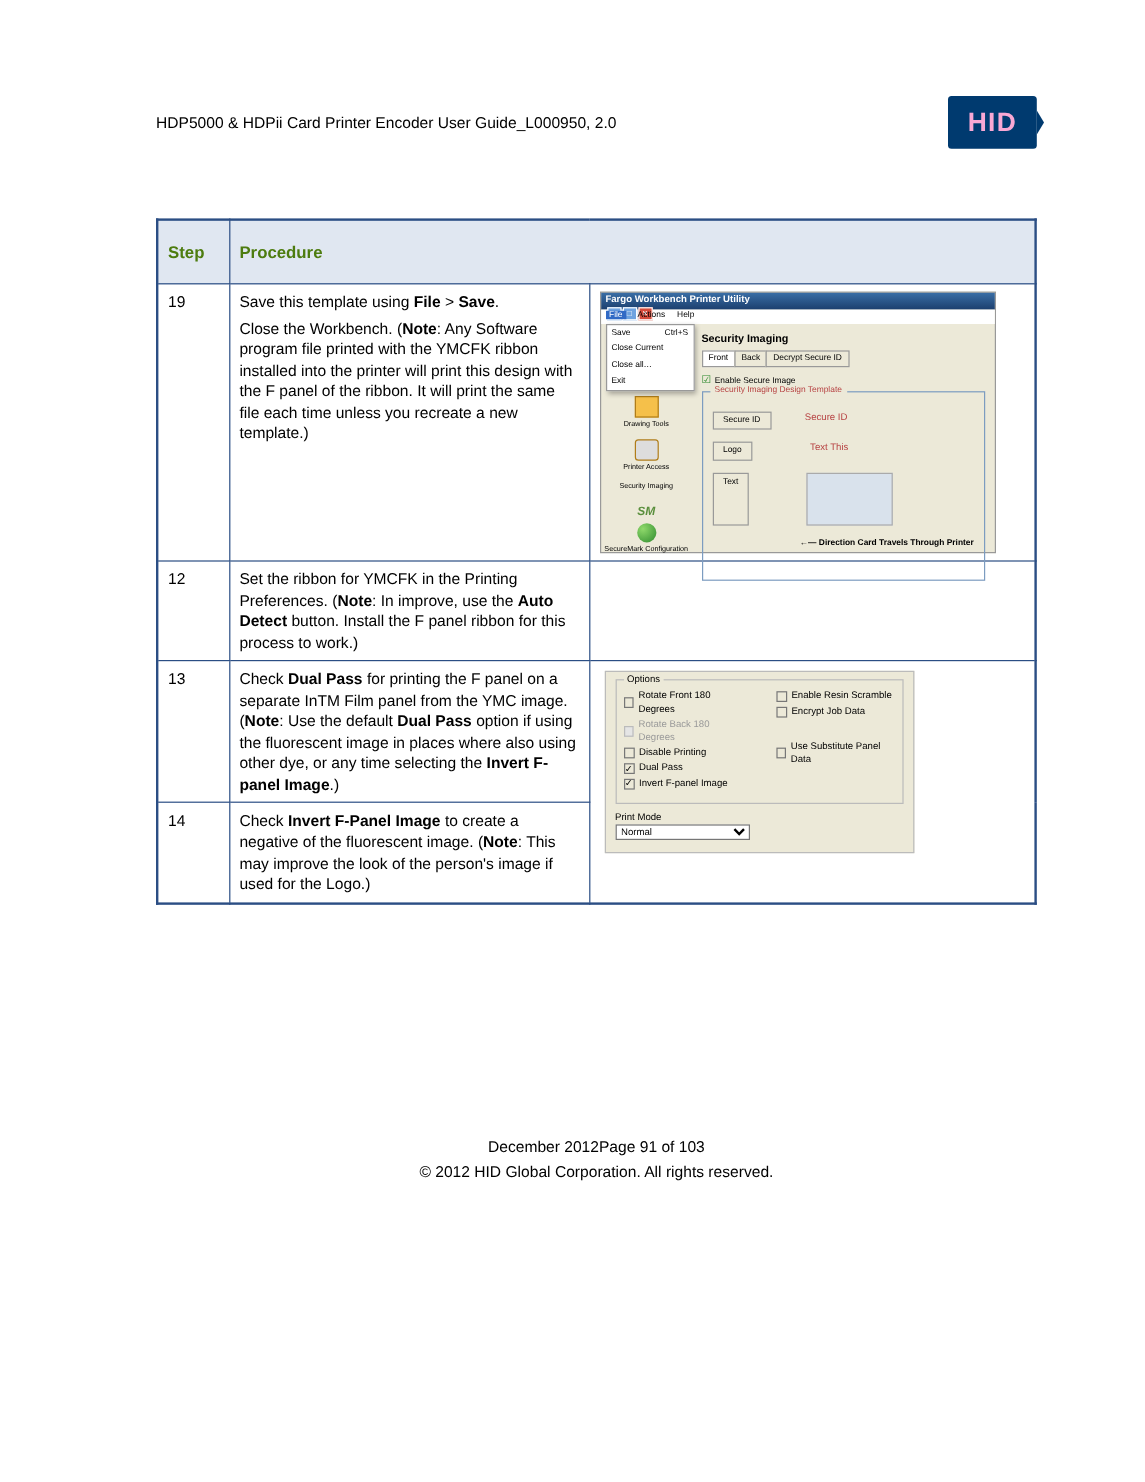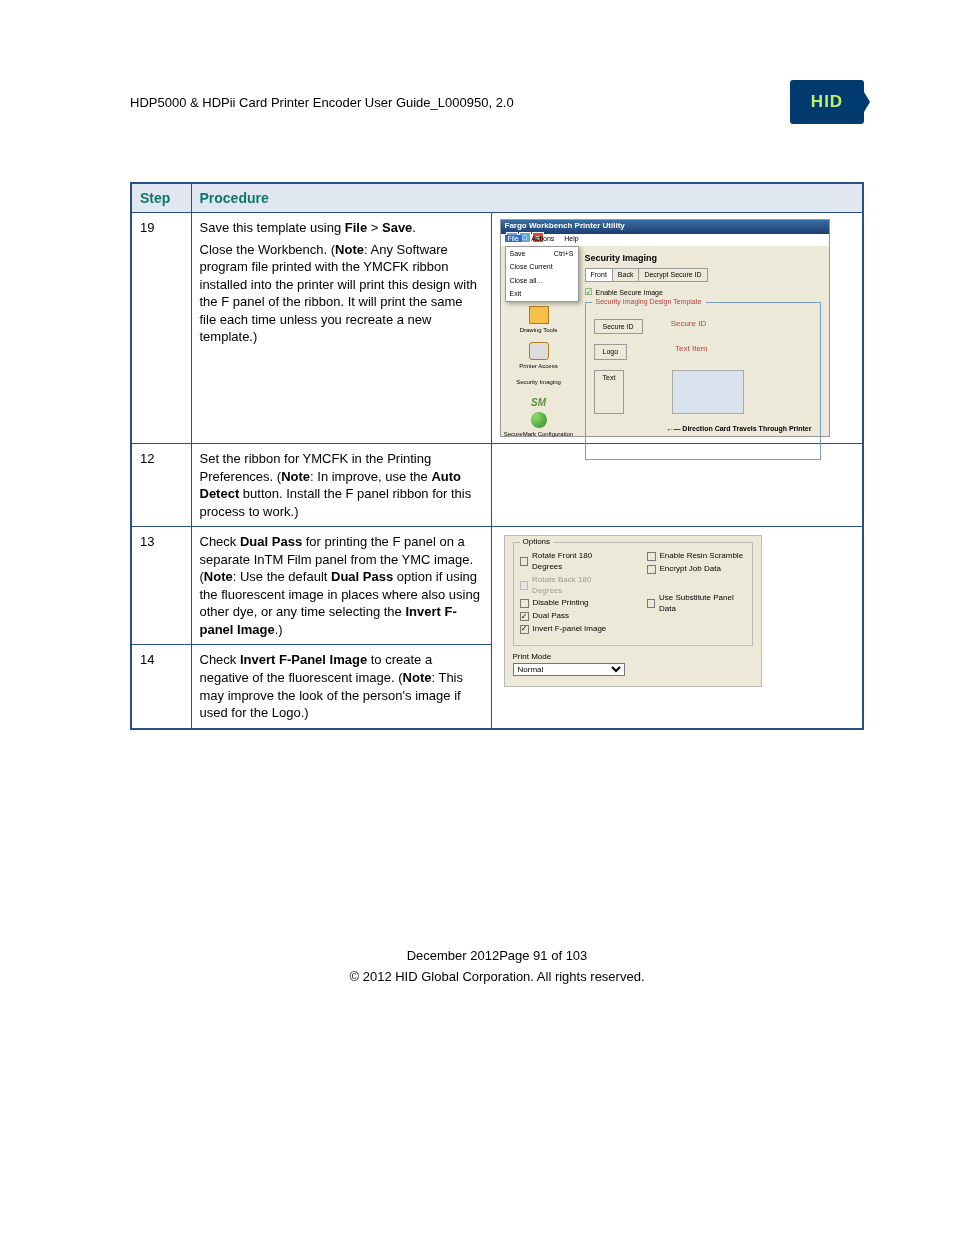--- a/index.html
+++ b/index.html
@@ -20,41 +20,41 @@
   .header-row {
     display: flex;
     justify-content: space-between;
     align-items: center;
     margin-bottom: 58px;
   }
   .doc-title { font-size: 13px; }
   .hid-logo {
     width: 74px; height: 44px;
     background: #003A6F;
-    color:#bef264; font-weight:bold; font-size:17px;
+    color:#f9a8d4; font-weight:bold; font-size:22px;
     display:flex; align-items:center; justify-content:center;
     border-radius:3px; letter-spacing:1px;
     position:relative;
   }
   .hid-logo::after{
     content:""; position:absolute; right:-6px; top:12px;
     width:0;height:0; border-top:10px solid transparent;
     border-bottom:10px solid transparent; border-left:6px solid #003A6F;
   }
   table.proc {
     border-collapse: collapse;
     width: 100%;
     border: 2px solid #2B4E84;
   }
   table.proc th {
     background: #E0E7F1;
-    color: #0f766e;
+    color: #4d7c0f;
     font-weight: bold;
     text-align: left;
-    padding: 6px 8px;
+    padding: 18px 8px;
     border: 1px solid #2B4E84;
     font-size: 14px;
   }
   table.proc td {
     border: 1px solid #2B4E84;
     padding: 6px 8px;
     vertical-align: top;
     font-size: 13px;
     line-height: 1.35;
   }
@@ -197,21 +197,21 @@
                 </div>
                 <div class="chk">Enable Secure Image</div>
                 <div class="fieldset">
                   <div class="legend">Security Imaging Design Template</div>
                   <div class="row2">
                     <span class="btn-sm">Secure ID</span>
                     <span class="red">Secure ID</span>
                   </div>
                   <div class="row2">
                     <span class="btn-sm">Logo</span>
-                    <span class="red" style="margin-left:20px;">Text Item</span>
+                    <span class="red" style="margin-left:20px;">Text This</span>
                   </div>
                   <div class="row2">
                     <span class="btn-sm">Text</span>
                     <span class="card-prev" style="margin-left:20px;"></span>
                   </div>
                   <div class="arrow-note">←— Direction Card Travels Through Printer</div>
                 </div>
               </div>
             </div>
           </div>

